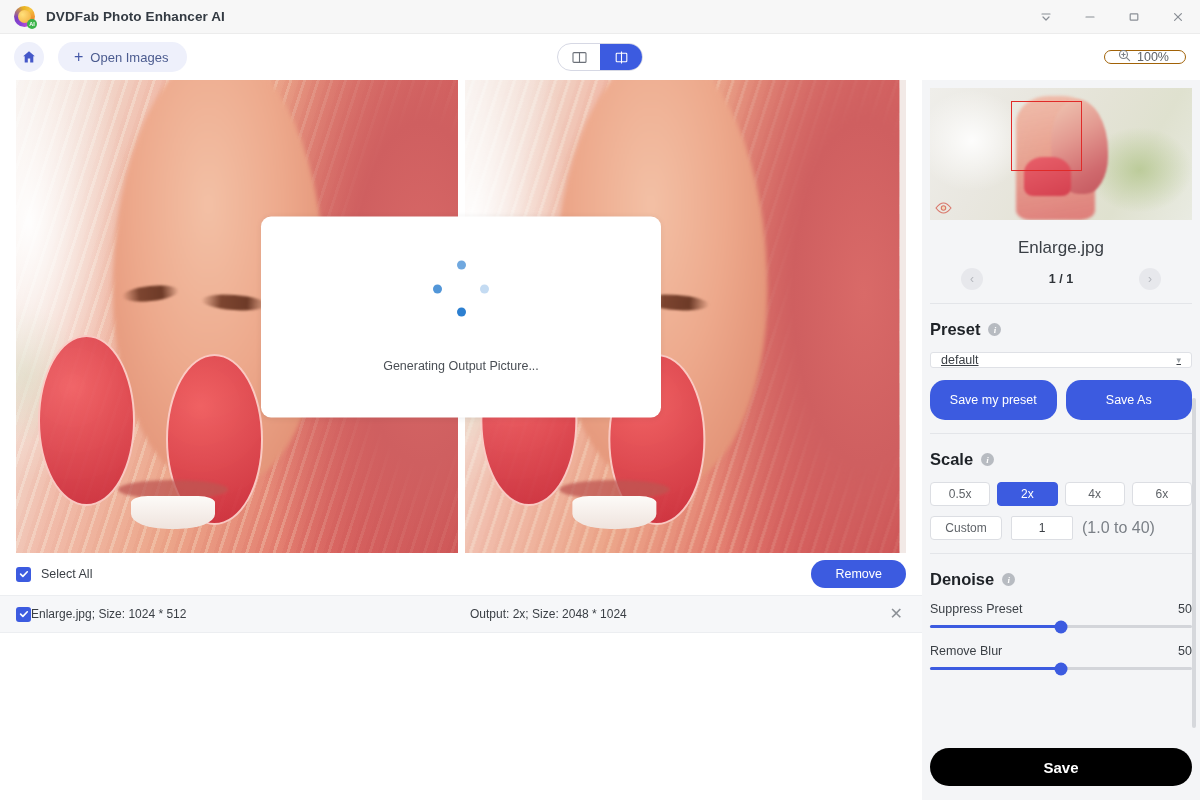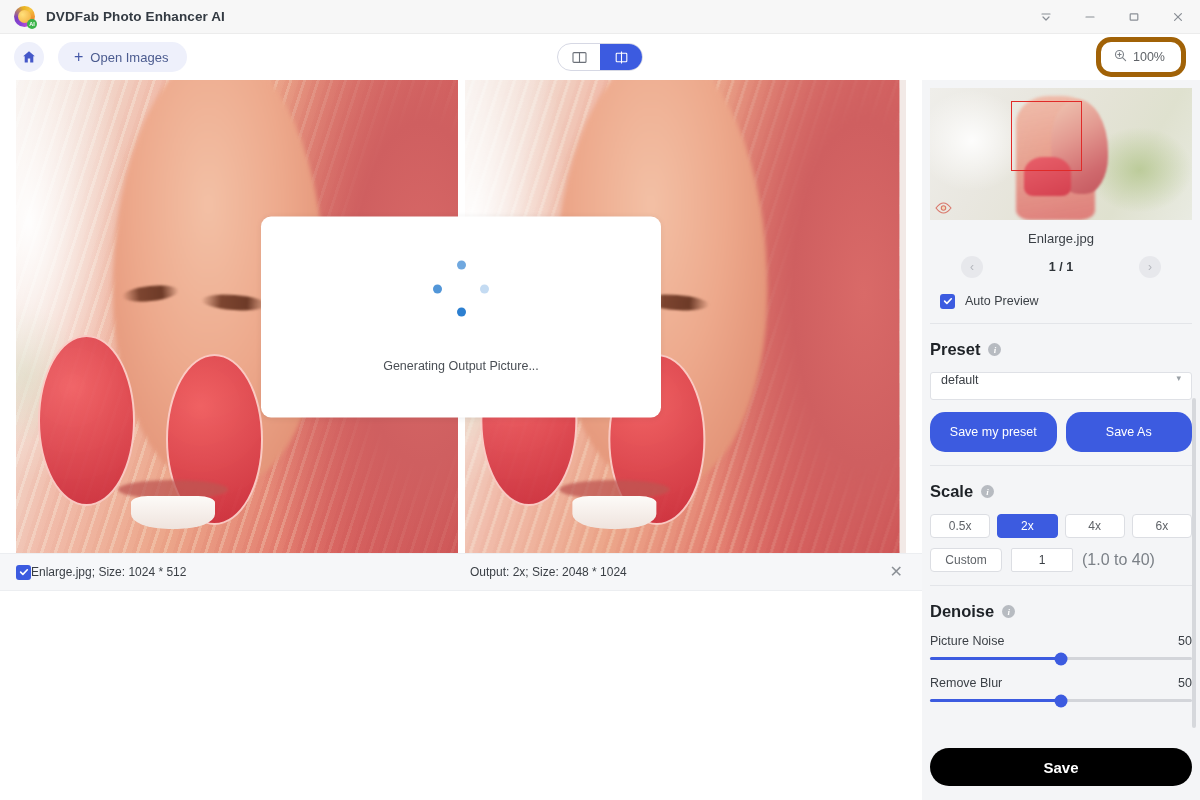--- a/index.html
+++ b/index.html
@@ -83,22 +83,22 @@
     border: 1px solid #d6d8e4; border-radius: 15px;
     overflow: hidden; background: #fff;
   }
   .vt-btn {
     width: 42px; display: flex; align-items: center; justify-content: center;
     cursor: pointer;
   }
   .vt-btn.active { background: #3c5be0; }
 
   .zoom-pill {
-    margin-left: auto; height: 40px;
-    border: 5px solid #a16207; border-radius: 15px;
+    margin-left: auto; height: 14px;
+    border: 1px solid #a16207; border-radius: 15px;
     display: flex; align-items: center; gap: 6px;
     padding: 0 16px 0 13px; cursor: pointer; background: #fff;
   }
   .zoom-pill .zlabel { font-size: 12.5px; color: #5f6368; }
 
   
   .body-row { display: flex; flex: 1; min-height: 0; }
   .left-col { width: 922px; display: flex; flex-direction: column; min-width: 0; }
 
   
@@ -259,22 +259,22 @@
   }
   .thumb .sel-rect {
     position: absolute; left: 31%; top: 10%; width: 27%; height: 53%;
     border: 1.5px solid #e02a28; background: rgba(0,0,0,0);
   }
   .thumb .eye-icon {
     position: absolute; left: 5px; bottom: 8px;
     width: 17px; height: 12px;
   }
   .thumb-name {
-    text-align: center; font-size: 13px; color: #3a3f45;
-    margin-top: 11px;
+    text-align: center; font-size: 17px; color: #3a3f45;
+    margin-top: 18px;
   }
   .pager {
     display: flex; align-items: center; justify-content: center;
     gap: 62px; margin-top: 10px;
   }
   .pg-btn {
     width: 22px; height: 22px; border-radius: 50%;
     background: #e7e8ec; color: #b4b7bd;
     display: flex; align-items: center; justify-content: center;
     font-size: 12px; cursor: pointer;
@@ -296,25 +296,26 @@
     text-align: center;
   }
   .info-i {
     width: 13px; height: 13px; border-radius: 50%;
     background: #b7bbc1; color: #fff;
     font-size: 9px; font-style: italic; font-weight: bold;
     display: flex; align-items: center; justify-content: center;
     font-family: "Liberation Serif", serif;
   }
   .select-box {
-    height: 28px; background: #fff;
+    height: 16px; background: #fff;
     border: 1px solid #dfe1e6; border-radius: 3px;
-    display: flex; align-items: flex-start;
+    display: flex; align-items: center;
     padding: 0 10px; font-size: 12.5px; color: #3a3f45;
     cursor: pointer;
+    text-decoration: underline;
   }
   .select-box .caret { margin-left: auto; color: #9aa0a6; font-size: 9px; }
   .preset-btns { display: flex; gap: 9px; margin-top: 12px; }
   .pill-btn {
     flex: 1; height: 40px; border-radius: 15px;
     background: #3c5be0; color: #fff; font-size: 12.5px;
     display: flex; align-items: center; justify-content: center;
     cursor: pointer;
   }
 
@@ -476,20 +477,29 @@
           <div class="spinner">
             <span></span>
               <span></span>
               <span></span>
               <span></span>
           </div>
           <div class="loading-text">Generating Output Picture...</div>
         </div>
       </div>
 
+      <div class="list-head">
+        <div class="chk">
+          <svg width="10" height="10" viewBox="0 0 10 10">
+              <path d="M1.6 5.1l2.3 2.3 4.4-4.6" stroke="#fff" stroke-width="1.6" fill="none" stroke-linecap="round" stroke-linejoin="round"></path>
+            </svg>
+        </div>
+        <span class="chk-label">Select All</span>
+        <div class="remove-btn">Remove</div>
+      </div>
 
       <div class="file-row">
         <div class="chk">
           <svg width="10" height="10" viewBox="0 0 10 10">
               <path d="M1.6 5.1l2.3 2.3 4.4-4.6" stroke="#fff" stroke-width="1.6" fill="none" stroke-linecap="round" stroke-linejoin="round"></path>
             </svg>
         </div>
         <span class="file-name">Enlarge.jpg; Size: 1024 * 512</span>
         <span class="file-output">Output: 2x; Size: 2048 * 1024</span>
         <span class="row-close">✕</span>
@@ -510,28 +520,20 @@
               <circle cx="8.5" cy="6" r="2.2" fill="#f2d9b8"></circle>
             </svg>
           </span>
         </div>
         <div class="thumb-name">Enlarge.jpg</div>
         <div class="pager">
           <div class="pg-btn">‹</div>
           <div class="pg-count">1 / 1</div>
           <div class="pg-btn">›</div>
         </div>
-        <div class="auto-row">
-          <div class="chk">
-            <svg width="10" height="10" viewBox="0 0 10 10">
-                <path d="M1.6 5.1l2.3 2.3 4.4-4.6" stroke="#fff" stroke-width="1.6" fill="none" stroke-linecap="round" stroke-linejoin="round"></path>
-              </svg>
-          </div>
-          <span class="auto-label">Auto Preview</span>
-        </div>
       </div>
 
       <div class="divider"></div>
 
       <div class="section">
         <div class="sec-title">
           <span>Preset</span>
           <span class="info-i">i</span>
         </div>
         <div class="select-box">
@@ -567,21 +569,21 @@
       <div class="divider"></div>
 
       <div class="section">
         <div class="sec-title">
           <span>Denoise</span>
           <span class="info-i">i</span>
         </div>
 
         <div class="slider-block">
           <div class="sl-head">
-            <span>Picture Noise</span>
+            <span>Suppress Preset</span>
             <span>50</span>
           </div>
           <div class="sl-track">
             <div class="sl-fill" style="width:50%"></div>
             <div class="sl-knob" style="left:50%"></div>
           </div>
         </div>
 
         <div class="slider-block">
           <div class="sl-head">

